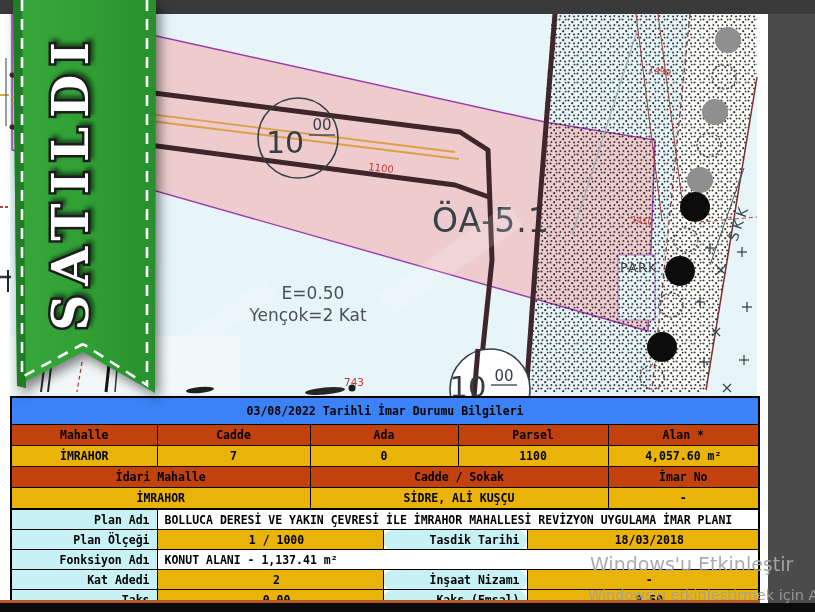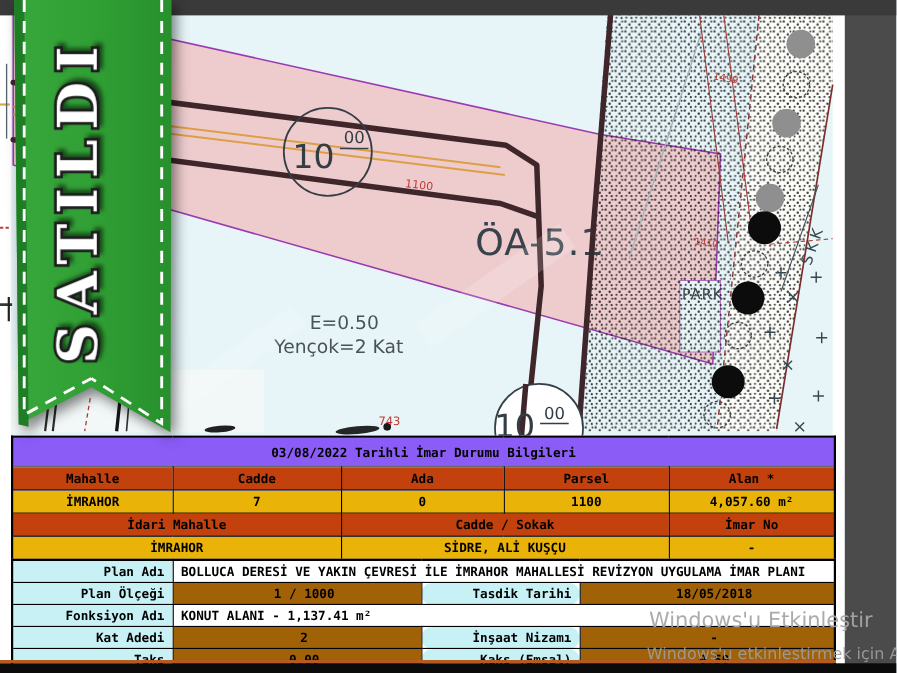--- a/index.html
+++ b/index.html
@@ -27,25 +27,25 @@
        table-layout:fixed;z-index:10;background:#fff;}
   .tbl{border:2px solid #000;}
   .tbl td{border:1.5px solid #000;text-align:center;vertical-align:middle;
           font-size:11.5px;padding:0 3px;white-space:nowrap;overflow:hidden;}
   .tblA{top:396px;}
   .tblB{top:508px;}
   .tblA .trow td{height:20px;}
   .tblB td{height:19px;padding-left:16px;}
   td.cy{background:#c2410c;}
   td.wh{background:#eab308;}
-  .titlecell{height:26px;font-size:13.5px;background:#8b5cf6;}
+  .titlecell{height:26px;font-size:13.5px;background:#3b82f6;}
   .tblB td.lab{text-align:right;padding-right:7px;background:#c7f1f4;}
   .tblB td.lab2{text-align:right;padding-right:7px;background:#c7f1f4;border-radius:10px;}
   .tblB td.vleft{text-align:left;padding-left:7px;background:#fff;}
-  .tblB td.vcent{text-align:center;background:#a16207;}
+  .tblB td.vcent{text-align:center;background:#eab308;}
 
   
   .wm1{position:absolute;left:590px;top:553px;z-index:45;
        font-family:"DejaVu Sans",sans-serif;font-size:19px;color:rgba(166,166,166,0.95);
        white-space:nowrap;}
   .wm2{position:absolute;left:588px;top:587px;z-index:45;
        font-family:"DejaVu Sans",sans-serif;font-size:14.5px;color:rgba(158,158,158,0.9);
        white-space:nowrap;}
 </style>
 </head>
@@ -258,21 +258,21 @@
     </colgroup>
   <tbody>
       <tr>
     <td class="lab">Plan Adı</td>
     <td colspan="3" class="vleft">BOLLUCA DERESİ VE YAKIN ÇEVRESİ İLE İMRAHOR MAHALLESİ REVİZYON UYGULAMA İMAR PLANI</td>
   </tr>
   <tr>
     <td class="lab">Plan Ölçeği</td>
     <td class="vcent">1 / 1000</td>
     <td class="lab2">Tasdik Tarihi</td>
-    <td class="vcent">18/05/2018</td>
+    <td class="vcent">18/03/2018</td>
   </tr>
   <tr>
     <td class="lab">Fonksiyon Adı</td>
     <td colspan="3" class="vleft">KONUT ALANI - 1,137.41 m²</td>
   </tr>
   <tr>
     <td class="lab">Kat Adedi</td>
     <td class="vcent">2</td>
     <td class="lab2">İnşaat Nizamı</td>
     <td class="vcent">-</td>

